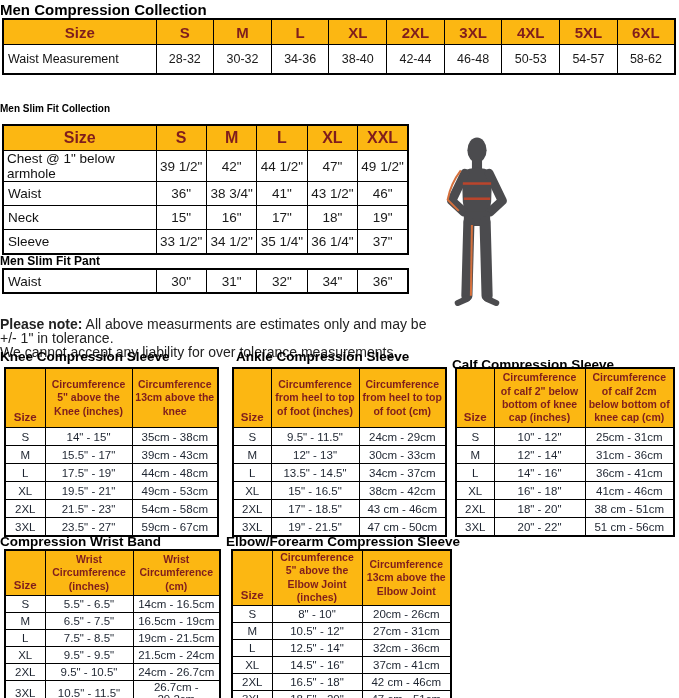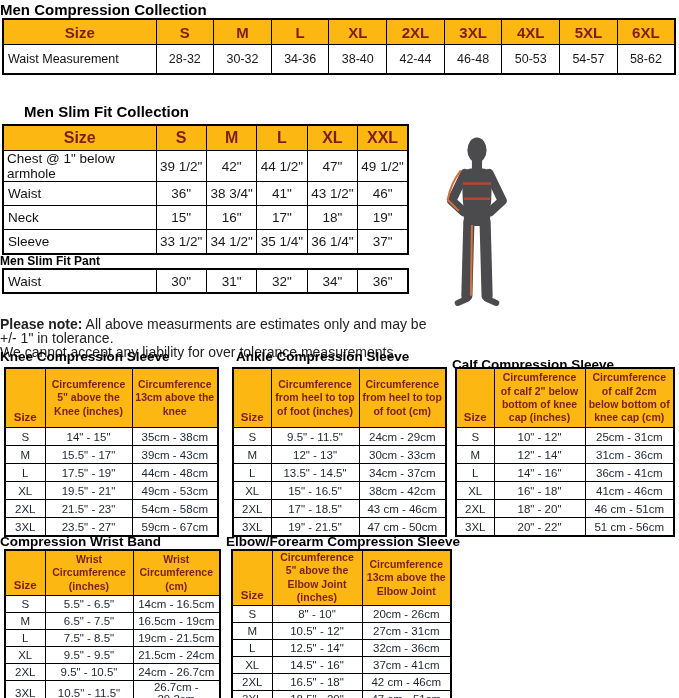--- a/index.html
+++ b/index.html
@@ -1,20 +1,20 @@
 <!DOCTYPE html>
 <html style="--header_bg: #FCB712; --figure_gray: #4b4b4e; --measure_red: #b9452c; --measure_orange: #d4703d; --border: #000000;"><head>
 <meta charset="utf-8">
 <style>
   html,body{margin:0;padding:0;}
   body{width:679px;height:698px;position:relative;background:#fff;
        font-family:"Liberation Sans", sans-serif;color:#1a1a1a;overflow:hidden;}
   .title{position:absolute;font-weight:bold;color:#000;text-align:left;white-space:nowrap;}
   #t1-title{top:1px;left:0;width:580px;font-size:15px;}
-  #t2-title{top:103px;left:0;width:424px;font-size:15px;margin-left:24px;}
+  #t2-title{top:103px;left:0;width:424px;font-size:10px;}
   #t3-title{top:254px;left:0;width:424px;font-size:12px;}
   .mid-title{top:349px;font-size:13.5px;}
   .bot-title{top:534px;font-size:13.5px;}
   #knee-title{left:0;width:224px;}
   #ankle-title{left:236px;width:224px;}
   #calf-title{left:452px;width:223px;margin-top:8px;}
   #wrist-title{left:0;width:224px;}
   #elbow-title{left:226px;width:230px;}
 
   table{border-collapse:collapse;table-layout:fixed;position:absolute;background:#fff;
@@ -309,21 +309,21 @@
         <td>36cm - 41cm</td>
       </tr>
   <tr>
         <td>XL</td>
         <td>16" - 18"</td>
         <td>41cm - 46cm</td>
       </tr>
   <tr>
         <td>2XL</td>
         <td>18" - 20"</td>
-        <td>46 cm - 51cm</td>
+        <td>38 cm - 51cm</td>
       </tr>
   <tr>
         <td>3XL</td>
         <td>20" - 22"</td>
         <td>51 cm - 56cm</td>
       </tr>
 </tbody>
   </table>
 
 <div class="title bot-title" id="wrist-title">Compression Wrist Band</div>

